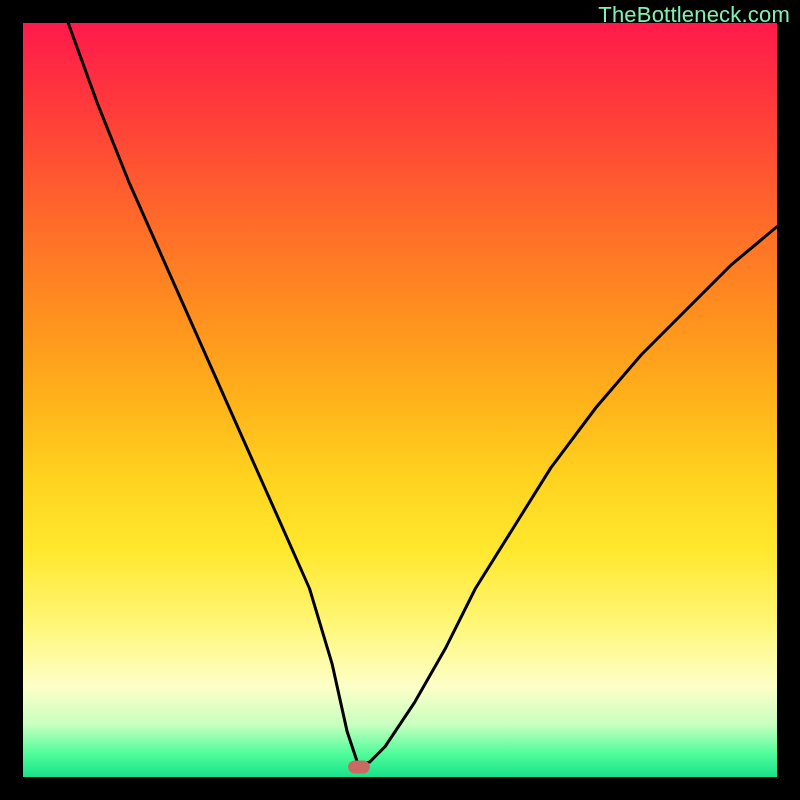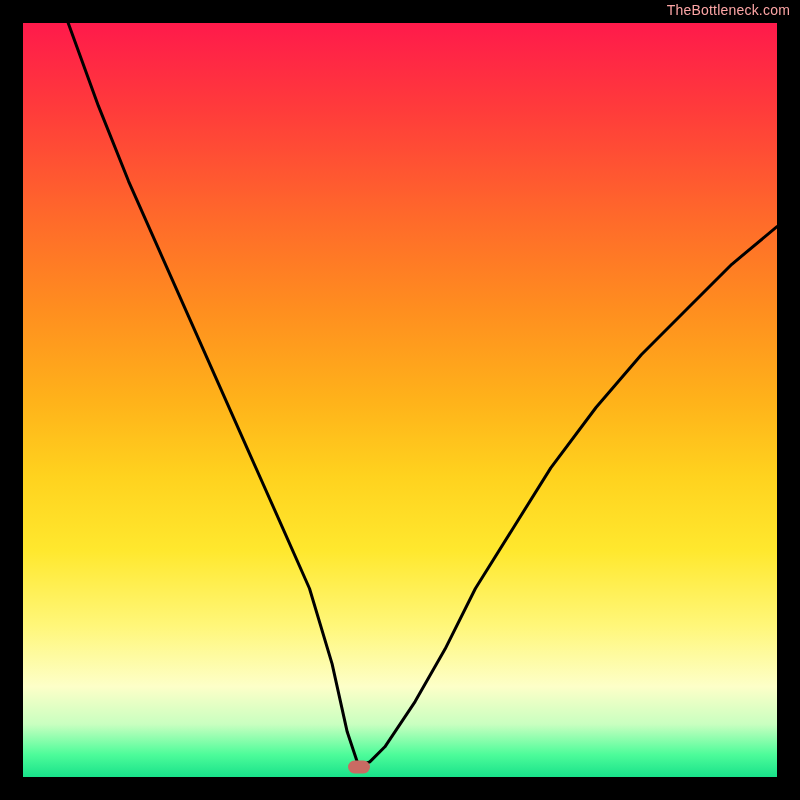--- a/index.html
+++ b/index.html
@@ -48,22 +48,22 @@
     width: 22px;
     height: 13px;
     border-radius: 7px;
     background: #c96b63;
     transform: translate(-50%, -50%);
   }
   .watermark {
     position: absolute;
     top: 2px;
     right: 10px;
-    color: #fca5a5;
-    font-size: 14px;
+    color: #86efac;
+    font-size: 22px;
     font-weight: 500;
     letter-spacing: 0.2px;
     user-select: none;
   }
 </style>
 </head>
 <body>
 
 <div class="frame">
 

